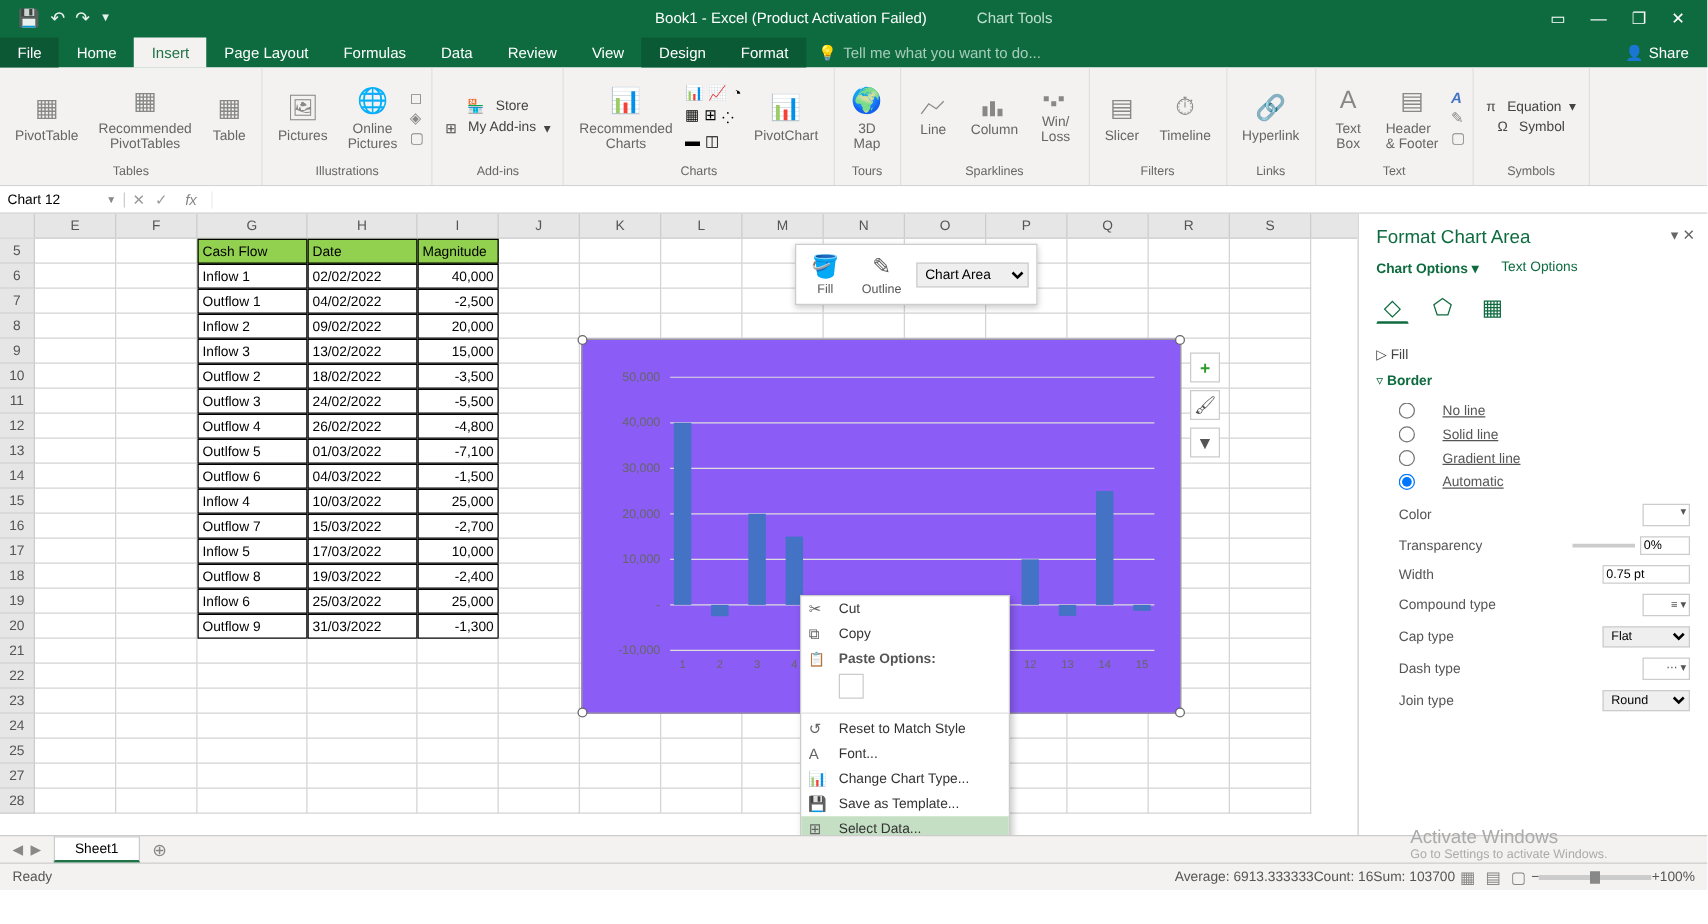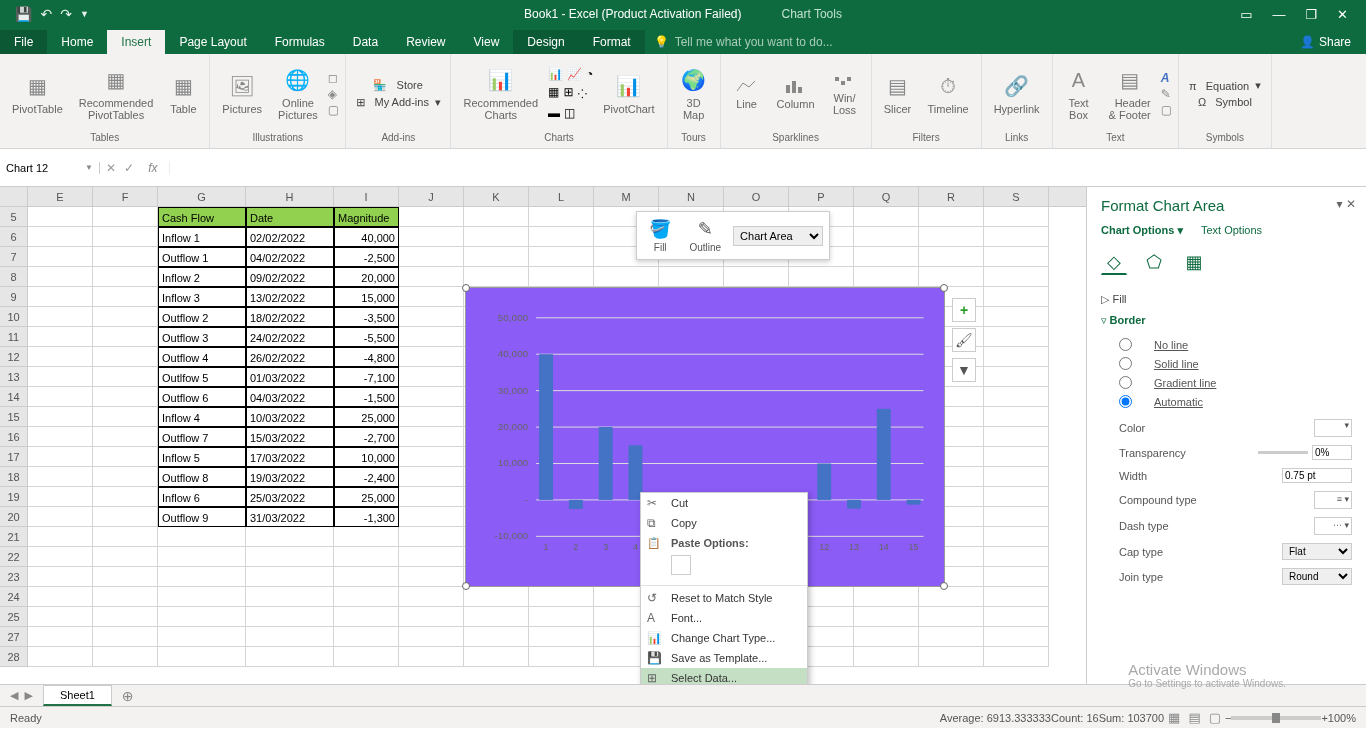--- a/index.html
+++ b/index.html
@@ -27,21 +27,21 @@
 .ribbon { background: #f3f2f1; height: 95px; border-bottom: 1px solid #d4d4d4; display: flex; }
 .ribbon-group { border-right: 1px solid #e0e0e0; display: flex; flex-direction: column; padding: 3px 6px; }
 .ribbon-group .items { flex: 1; display: flex; align-items: center; gap: 4px; }
 .ribbon-group .label { text-align: center; font-size: 10px; color: #666; padding: 2px 0; }
 .rbtn { display: flex; flex-direction: column; align-items: center; justify-content: center; padding: 2px 6px; font-size: 11px; color: #666; gap: 3px; min-width: 40px; }
 .rbtn.small { flex-direction: row; min-width: auto; font-size: 11px; padding: 1px 4px; color: #444; }
 .rbtn .icon { width: 28px; height: 28px; display: flex; align-items: center; justify-content: center; font-size: 20px; color: #888; }
 .vstack { display: flex; flex-direction: column; gap: 2px; }
 
 
-.namebox-row { height: 38px; border-bottom: 1px solid #ccc; display: flex; align-items: center; background: #fff; }
+.namebox-row { height: 22px; border-bottom: 1px solid #ccc; display: flex; align-items: center; background: #fff; }
 .namebox-row .nb { width: 100px; border-right: 1px solid #ccc; padding: 0 6px; font-size: 11px; display: flex; align-items: center; justify-content: space-between; }
 .namebox-row .fx-icons { padding: 0 6px; color: #999; display: flex; gap: 8px; font-size: 12px; border-right: 1px solid #eee;}
 .namebox-row .fx { padding: 0 6px; font-style: italic; font-size: 12px; color: #888; }
 
 
 .gridarea { display: flex; height: 497px; position: relative; }
 .grid-main { flex: 1; overflow: hidden; position: relative; }
 .col-headers { display: flex; height: 20px; background: #e6e6e6; border-bottom: 1px solid #ccc; }
 .col-headers .sel { width: 28px; background: #e6e6e6; border-right: 1px solid #ccc; }
 .col-headers .ch { width: 65px; border-right: 1px solid #ccc; text-align: center; font-size: 11px; color: #555; line-height: 20px; }
@@ -296,21 +296,21 @@
   </div>
   <div class="ribbon-group">
     <div class="items">
       <div class="rbtn">
           <div class="icon">A</div>
           <span style="white-space:pre-line;text-align:center">Text
 Box</span>
         </div>
       <div class="rbtn">
           <div class="icon">▤</div>
-          <span style="white-space:pre-line;text-align:right">Header
+          <span style="white-space:pre-line;text-align:left">Header
 &amp; Footer</span>
         </div>
       <div class="vstack">
           <span style="color:#4472c4;font-weight:bold;font-style:italic">A</span>
           <span style="color:#888">✎</span>
           <span style="color:#888">▢</span>
         </div>
     </div>
     <div class="label">Text</div>
   </div>
@@ -898,28 +898,28 @@
           <span>Width</span>
           <input value="0.75 pt" style="">
         </div>
       <div class="prop">
           <span>Compound type</span>
           <div class="swatch">
             <span style="font-size:9px;float:right;padding:2px">≡ ▾</span>
           </div>
         </div>
       <div class="prop">
+          <span>Cap type</span>
+          <select><option>Flat</option></select>
+        </div>
+      <div class="prop">
           <span>Dash type</span>
           <div class="swatch">
             <span style="font-size:9px;float:right;padding:2px">⋯ ▾</span>
           </div>
-        </div>
-      <div class="prop">
-          <span>Cap type</span>
-          <select><option>Flat</option></select>
         </div>
       <div class="prop">
           <span>Join type</span>
           <select><option>Round</option></select>
         </div>
     </div>
   </div>
 </div>
 
 <div class="sheettabs">

